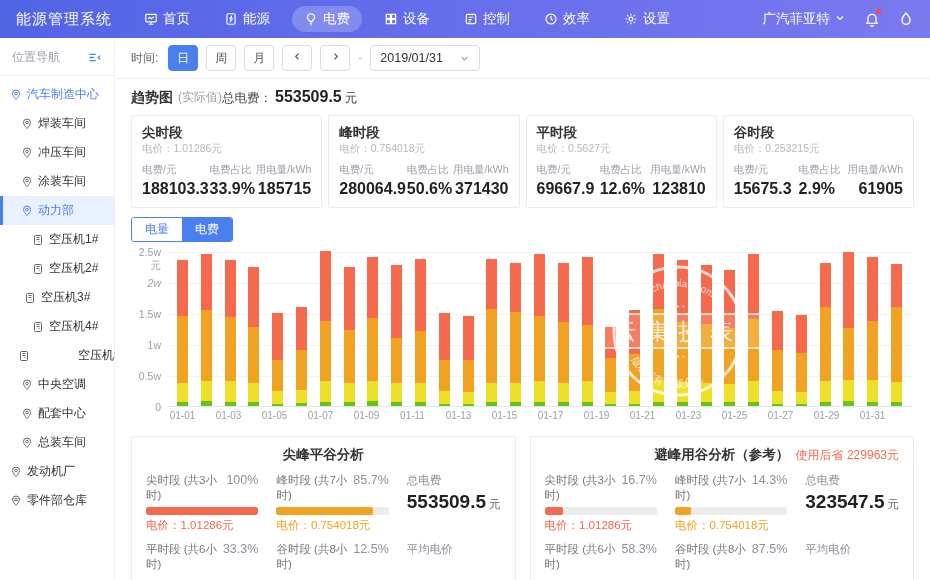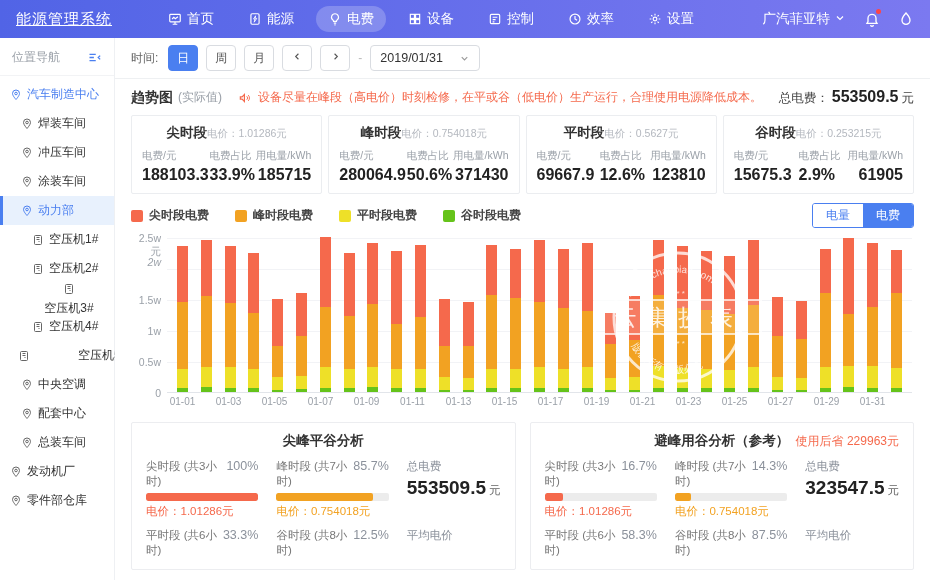--- a/index.html
+++ b/index.html
@@ -4,21 +4,21 @@
 <style>
   * { box-sizing: border-box; }
   html,body { margin:0; padding:0; background:#fff; }
   body { font-family:"Liberation Sans","DejaVu Sans",sans-serif; }
   .app { position:relative; width:930px; height:580px; background:#fff; overflow:hidden; }
 
   
   .topnav { position:absolute; top:0; left:0; right:0; height:38px;
     background:linear-gradient(90deg,#5164e6,#7b79f0);
     display:flex; align-items:center; padding:0 16px; color:#fff; }
-  .brand { font-size:15px; letter-spacing:1px; margin-right:44px; white-space:nowrap;text-decoration:underline; }
+  .brand { font-size:15px; letter-spacing:1px; margin-right:20px; white-space:nowrap; }
   .nav-menu { display:flex; align-items:center; gap:10px; flex:1; }
   .nav-item { display:flex; align-items:center; gap:5px; padding:4px 12px; border-radius:14px;
     font-size:13.5px; cursor:pointer; white-space:nowrap; }
   .nav-item.active { background:rgba(255,255,255,.22); }
   .nav-item .ic, .sb-head .ic, .notice .ic { display:inline-flex; }
   .nav-item .ic svg { width:14px; height:14px; }
   .nav-right { display:flex; align-items:center; gap:18px; }
   .company { display:flex; align-items:center; gap:4px; font-size:13.5px; cursor:pointer; }
   .company .ic svg { width:12px; height:12px; }
   .bell { position:relative; display:inline-flex; cursor:pointer; }
@@ -66,21 +66,21 @@
   .t-title { font-size:14px; font-weight:bold; color:#333; }
   .t-sub { font-size:12px; color:#9aa0a8; margin-left:5px; }
   .notice { display:flex; align-items:center; gap:6px; margin-left:16px; flex:1;
     color:#f5694c; font-size:12px; white-space:nowrap; overflow:hidden; }
   .notice .ic { color:#f5694c; } .notice .ic svg { width:14px; height:14px; }
   .total { font-size:12.5px; color:#444; white-space:nowrap; }
   .total b { font-size:16px; color:#222; margin:0 3px; }
 
   .stat-row { display:grid; grid-template-columns:repeat(4,1fr); gap:6px; margin:2px 16px 0; }
   .pcard { border:1px solid #ebedf0; border-radius:2px; padding:8px 10px 9px; }
-  .pcard .hd { display:flex; align-items:baseline; justify-content:center; }
+  .pcard .hd { display:flex; align-items:baseline; justify-content:center;flex-direction:column; }
   .pcard .nm { font-size:13.5px; font-weight:bold; color:#333; }
   .pcard .pr { font-size:10.5px; color:#b4b8bf; white-space:nowrap; }
   .pcard .vals { display:flex; justify-content:space-between; margin-top:7px; }
   .pcard .col { display:flex; flex-direction:column; gap:3px; }
   .pcard .col.r { text-align:right; }
   .pcard .cl { font-size:10.5px; color:#9aa0a8; white-space:nowrap; }
   .pcard .cv { font-size:16px; font-weight:bold; color:#222; white-space:nowrap; }
 
   .legend-row { display:flex; align-items:center; margin:9px 16px 0; }
   .legend { display:flex; align-items:center; gap:26px; flex:1; }
@@ -281,21 +281,21 @@
         </li>
         <li class="sb-item" style="padding-left: 29px;">
           <span class="ic">
             <svg viewBox="0 0 24 24" fill="none" stroke="currentColor" stroke-width="2">
               <rect x="5" y="3" width="14" height="18" rx="2"></rect>
               <path d="M9 7h6M9 11h6M13 15h2"></path>
             </svg>
           </span>
           <span>空压机2#</span>
         </li>
-        <li class="sb-item" style="padding-left: 21px; flex-direction: column;">
+        <li class="sb-item" style="padding-left: 21px;">
           <span class="ic">
             <svg viewBox="0 0 24 24" fill="none" stroke="currentColor" stroke-width="2">
               <rect x="5" y="3" width="14" height="18" rx="2"></rect>
               <path d="M9 7h6M9 11h6M13 15h2"></path>
             </svg>
           </span>
           <span>空压机3#</span>
         </li>
         <li class="sb-item" style="padding-left: 29px;">
           <span class="ic">
@@ -390,30 +390,20 @@
             <svg viewBox="0 0 24 24" fill="none" stroke="currentColor" stroke-width="2.4">
               <path d="M6 9l6 6 6-6"></path>
             </svg>
           </span>
       </span>
     </div>
 
     <div class="trend-head">
       <span class="t-title">趋势图</span>
       <span class="t-sub">(实际值)</span>
-      <span class="notice">
-        <span class="ic" id="speaker-ic">
-            <svg viewBox="0 0 24 24" fill="none" stroke="currentColor" stroke-width="2">
-              <path d="M4 10v4h3l4 4V6l-4 4H4z"></path>
-              <path d="M15 9a4 4 0 0 1 0 6" stroke-width="1.6"></path>
-              <path d="M17.5 7a7 7 0 0 1 0 10" stroke-width="1.6"></path>
-            </svg>
-          </span>
-        <span>设备尽量在峰段（高电价）时刻检修，在平或谷（低电价）生产运行，合理使用电源降低成本。</span>
-      </span>
       <span class="total">
         <span>总电费：</span><b>553509.5</b><span>元</span>
       </span>
     </div>
 
     <div class="stat-row" id="stat-row">
         <div class="pcard">
           <div class="hd">
             <span class="nm">尖时段</span>
             <span class="pr"><span>电价：</span><span>1.01286元</span></span>
@@ -489,38 +479,20 @@
             </div>
             <div class="col r">
               <span class="cl">用电量/kWh</span>
               <span class="cv">61905</span>
             </div>
           </div>
         </div>
       </div>
 
     <div class="legend-row">
-      <div class="legend" id="legend">
-          <span class="lg-item">
-            <i class="sw" style="background: rgb(245, 105, 76);"></i>
-            <span>尖时段电费</span>
-          </span>
-          <span class="lg-item">
-            <i class="sw" style="background: rgb(242, 162, 34);"></i>
-            <span>峰时段电费</span>
-          </span>
-          <span class="lg-item">
-            <i class="sw" style="background: rgb(238, 224, 40);"></i>
-            <span>平时段电费</span>
-          </span>
-          <span class="lg-item">
-            <i class="sw" style="background: rgb(101, 195, 26);"></i>
-            <span>谷时段电费</span>
-          </span>
-        </div>
       <div class="seg" id="seg">
           <span class="opt">电量</span>
           <span class="opt on">电费</span>
         </div>
     </div>
 
     <div class="chart" id="chart">
       <div class="plot" id="plot">
           <div class="grid" style="top: 0px;"></div>
           <div class="grid" style="top: 31px;"></div>
@@ -788,21 +760,21 @@
         </defs>
         <circle cx="85" cy="85" r="64" fill="none" stroke="rgba(255,255,255,0.85)" stroke-width="3"></circle>
         <text font-size="10" fill="rgba(255,255,255,0.9)"><textPath href="#arcT" startOffset="6%">www.yunjichaobiao.com</textPath></text>
         <text font-size="10" fill="rgba(255,255,255,0.9)"><textPath href="#arcB" startOffset="16%">版权所有 翻版必究</textPath></text>
         <rect x="2" y="68" width="166" height="34" fill="rgba(255,255,255,0.14)" stroke="rgba(255,255,255,0.8)" stroke-width="2"></rect>
         <text x="85" y="64" text-anchor="middle" font-size="8" fill="rgba(255,255,255,0.85)">* * *</text>
         <text x="85" y="93" text-anchor="middle" font-size="23" letter-spacing="9" fill="rgba(255,255,255,0.95)">云集抄表</text>
         <text x="85" y="114" text-anchor="middle" font-size="8" fill="rgba(255,255,255,0.85)">* * *</text>
       </svg>
     <div class="ytick" style="top: 0px;">2.5w</div>
-        <div class="ytick" style="top: 24px; font-style: italic;">2w</div>
+        <div class="ytick" style="top: 31px; font-style: italic;">2w</div>
         <div class="ytick" style="top: 62px;">1.5w</div>
         <div class="ytick" style="top: 93px;">1w</div>
         <div class="ytick" style="top: 124px;">0.5w</div>
         <div class="ytick" style="top: 155px;">0</div>
         <div class="ytick" style="top: 13px;">元</div>
       </div>
 
     <div class="analysis-row">
       <section class="acard" id="an0">
           <div class="ttl">尖峰平谷分析</div>

